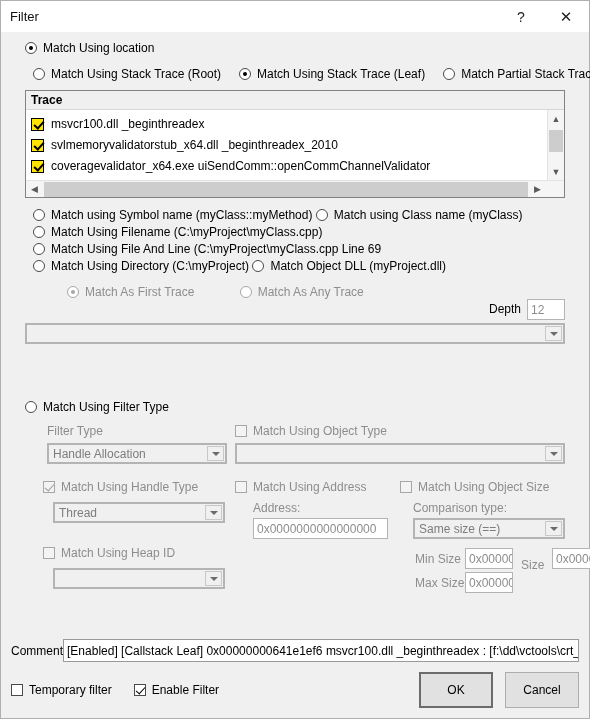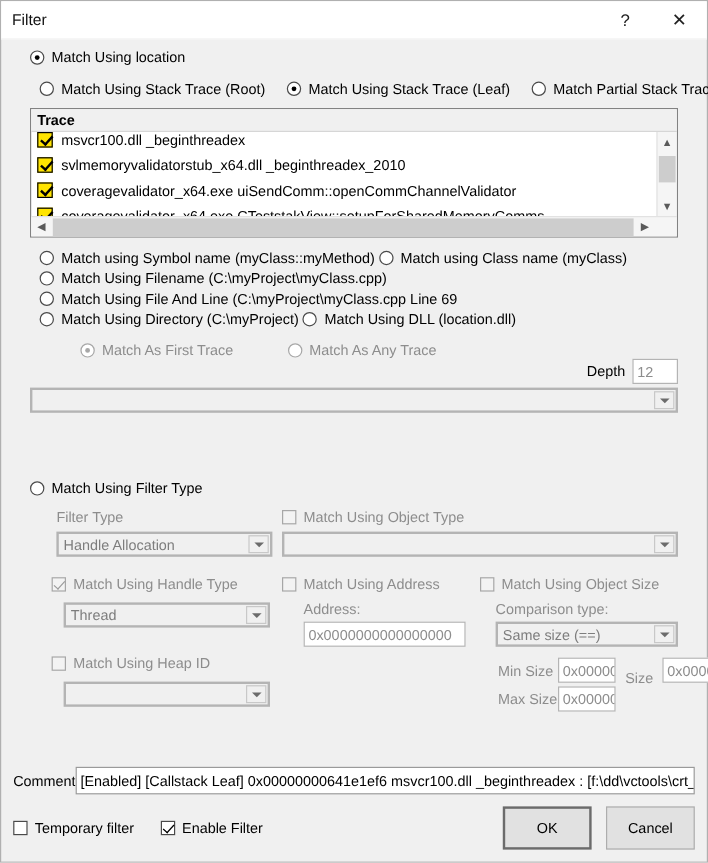--- a/index.html
+++ b/index.html
@@ -126,21 +126,21 @@
     flex: 0 0 auto;
   }
   .trace-body {
     flex: 1 1 auto;
     position: relative;
     overflow: hidden;
   }
   .trace-row {
     height: 21px;
     display: flex;
-    align-items: flex-start;
+    align-items: flex-end;
     padding-left: 5px;
     box-sizing: border-box;
     white-space: nowrap;
     font-size: 12px;
   }
   .ybox {
     width: 13px; height: 13px;
     background: #ffe400;
     border: 1px solid #000000;
     box-sizing: border-box;
@@ -346,21 +346,21 @@
       <div class="radio" style="height:16px">
         <span class="dot"></span>
         <span class="lbl">Match Using File And Line (C:\myProject\myClass.cpp Line 69</span>
       </div>
       <div class="radio" style="height:16px">
         <span class="dot"></span>
         <span class="lbl">Match Using Directory (C:\myProject)</span>
       </div>
       <div class="radio" style="height:16px">
         <span class="dot"></span>
-        <span class="lbl">Match Using DLL (location.dll)</span>
+        <span class="lbl">Match Object DLL (myProject.dll)</span>
       </div>
     </div>
 
     <div style="margin-top:8px; position:relative; height:38px">
       <div class="radio disabled sel" style="height:18px; margin-left:42px">
         <span class="dot"></span>
         <span class="lbl">Match As First Trace</span>
       </div>
       <div class="radio disabled" style="height:18px; margin-left:42px">
         <span class="dot"></span>

